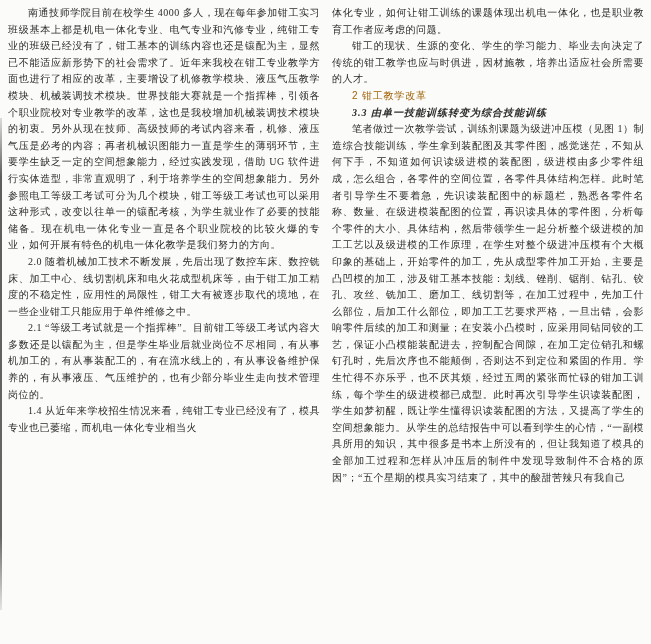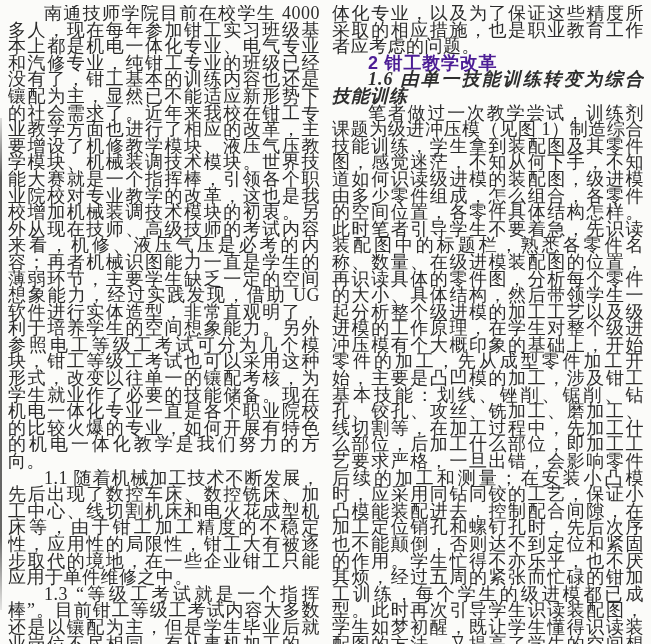--- a/index.html
+++ b/index.html
@@ -12,21 +12,21 @@
   }
   .page {
     position: relative;
     width: 651px;
     height: 644px;
     box-sizing: border-box;
     padding: 5px 7px 0 8px;
     background: #fbfbf9;
     color: #2b2b2b;
     font-family: "Liberation Serif", "DejaVu Serif", serif;
-    font-size: 18px;
+    font-size: 10px;
     line-height: 16.6px;
     letter-spacing: 0.5px;
   }
   .columns {
     display: flex;
     gap: 12px;
     height: 100%;
   }
   .col {
     width: 312px;
@@ -34,23 +34,23 @@
     overflow: hidden;
   }
   .paragraph, .paragraph-continuation, .section-heading, .subsection-heading {
     margin: 0;
     text-align: justify;
   }
   .paragraph { text-indent: 2em; }
   .paragraph-continuation { text-indent: 0; }
   .section-heading {
     text-indent: 2em;
-    font-weight: bold;
+    font-weight: normal;
     font-family: "Liberation Sans", "DejaVu Sans", sans-serif;
-    color: #4c1d95;
+    color: #a16207;
     letter-spacing: 0.8px;
   }
   .subsection-heading {
     text-indent: 2em;
     font-style: italic;
     font-weight: bold;
     color: #2e2e2e;
     letter-spacing: 1px;
   }
   .scan-edge {
@@ -63,24 +63,25 @@
   }
 </style>
 </head>
 <body>
 
 <div class="page">
   <div class="scan-edge"></div>
   <div class="columns">
     <div class="col">
         <p class="paragraph">南通技师学院目前在校学生 4000 多人，现在每年参加钳工实习班级基本上都是机电一体化专业、电气专业和汽修专业，纯钳工专业的班级已经没有了，钳工基本的训练内容也还是镶配为主，显然已不能适应新形势下的社会需求了。近年来我校在钳工专业教学方面也进行了相应的改革，主要增设了机修教学模块、液压气压教学模块、机械装调技术模块。世界技能大赛就是一个指挥棒，引领各个职业院校对专业教学的改革，这也是我校增加机械装调技术模块的初衷。另外从现在技师、高级技师的考试内容来看，机修、液压气压是必考的内容；再者机械识图能力一直是学生的薄弱环节，主要学生缺乏一定的空间想象能力，经过实践发现，借助 UG 软件进行实体造型，非常直观明了，利于培养学生的空间想象能力。另外参照电工等级工考试可分为几个模块，钳工等级工考试也可以采用这种形式，改变以往单一的镶配考核，为学生就业作了必要的技能储备。现在机电一体化专业一直是各个职业院校的比较火爆的专业，如何开展有特色的机电一体化教学是我们努力的方向。</p>
-        <p class="paragraph">1.1 随着机械加工技术不断发展，先后出现了数控车床、数控铣床、加工中心、线切割机床和电火花成型机床等，由于钳工加工精度的不稳定性，应用性的局限性，钳工大有被逐步取代的境地，在一些企业钳工只能应用于单件维修之中。</p>
-        <p class="paragraph">1.3 “等级工考试就是一个指挥棒”。目前钳工等级工考试内容大多数还是以镶配为主，但是学生毕业后就业岗位不尽相同，有从事机加工的，有从事装配工的，有在流水线上的，有从事设备维护保养的，有从事液压、气压维护的，也有少部分毕业生走向技术管理岗位的。</p>
+        <p class="paragraph">2.0 随着机械加工技术不断发展，先后出现了数控车床、数控铣床、加工中心、线切割机床和电火花成型机床等，由于钳工加工精度的不稳定性，应用性的局限性，钳工大有被逐步取代的境地，在一些企业钳工只能应用于单件维修之中。</p>
+        <p class="paragraph">2.1 “等级工考试就是一个指挥棒”。目前钳工等级工考试内容大多数还是以镶配为主，但是学生毕业后就业岗位不尽相同，有从事机加工的，有从事装配工的，有在流水线上的，有从事设备维护保养的，有从事液压、气压维护的，也有少部分毕业生走向技术管理岗位的。</p>
         <p class="paragraph">1.4 从近年来学校招生情况来看，纯钳工专业已经没有了，模具专业也已萎缩，而机电一体化专业相当火</p>
       </div>
     <div class="col">
-        <p class="paragraph-continuation">体化专业，以及为了保证这些精度所采取的相应措施，也是职业教育工作者应考虑的问题。</p>
+        <p class="paragraph-continuation">体化专业，如何让钳工训练的课题体现出机电一体化，也是职业教育工作者应考虑的问题。</p>
+        <p class="paragraph">钳工的现状、生源的变化、学生的学习能力、毕业去向决定了传统的钳工教学也应与时俱进，因材施教，培养出适应社会所需要的人才。</p>
         <p class="section-heading">2 钳工教学改革</p>
-        <p class="subsection-heading">1.6 由单一技能训练转变为综合技能训练</p>
+        <p class="subsection-heading">3.3 由单一技能训练转变为综合技能训练</p>
         <p class="paragraph">笔者做过一次教学尝试，训练剂课题为级进冲压模（见图 1）制造综合技能训练，学生拿到装配图及其零件图，感觉迷茫，不知从何下手，不知道如何识读级进模的装配图，级进模由多少零件组成，怎么组合，各零件的空间位置，各零件具体结构怎样。此时笔者引导学生不要着急，先识读装配图中的标题栏，熟悉各零件名称、数量、在级进模装配图的位置，再识读具体的零件图，分析每个零件的大小、具体结构，然后带领学生一起分析整个级进模的加工工艺以及级进模的工作原理，在学生对整个级进冲压模有个大概印象的基础上，开始零件的加工，先从成型零件加工开始，主要是凸凹模的加工，涉及钳工基本技能：划线、锉削、锯削、钻孔、铰孔、攻丝、铣加工、磨加工、线切割等，在加工过程中，先加工什么部位，后加工什么部位，即加工工艺要求严格，一旦出错，会影响零件后续的加工和测量；在安装小凸模时，应采用同钻同铰的工艺，保证小凸模能装配进去，控制配合间隙，在加工定位销孔和螺钉孔时，先后次序也不能颠倒，否则达不到定位和紧固的作用。学生忙得不亦乐乎，也不厌其烦，经过五周的紧张而忙碌的钳加工训练，每个学生的级进模都已成型。此时再次引导学生识读装配图，学生如梦初醒，既让学生懂得识读装配图的方法，又提高了学生的空间想象能力。从学生的总结报告中可以看到学生的心情，“一副模具所用的知识，其中很多是书本上所没有的，但让我知道了模具的全部加工过程和怎样从冲压后的制件中发现导致制件不合格的原因”；“五个星期的模具实习结束了，其中的酸甜苦辣只有我自己</p>
       </div>
   </div>
 </div>
 
 </body></html>

